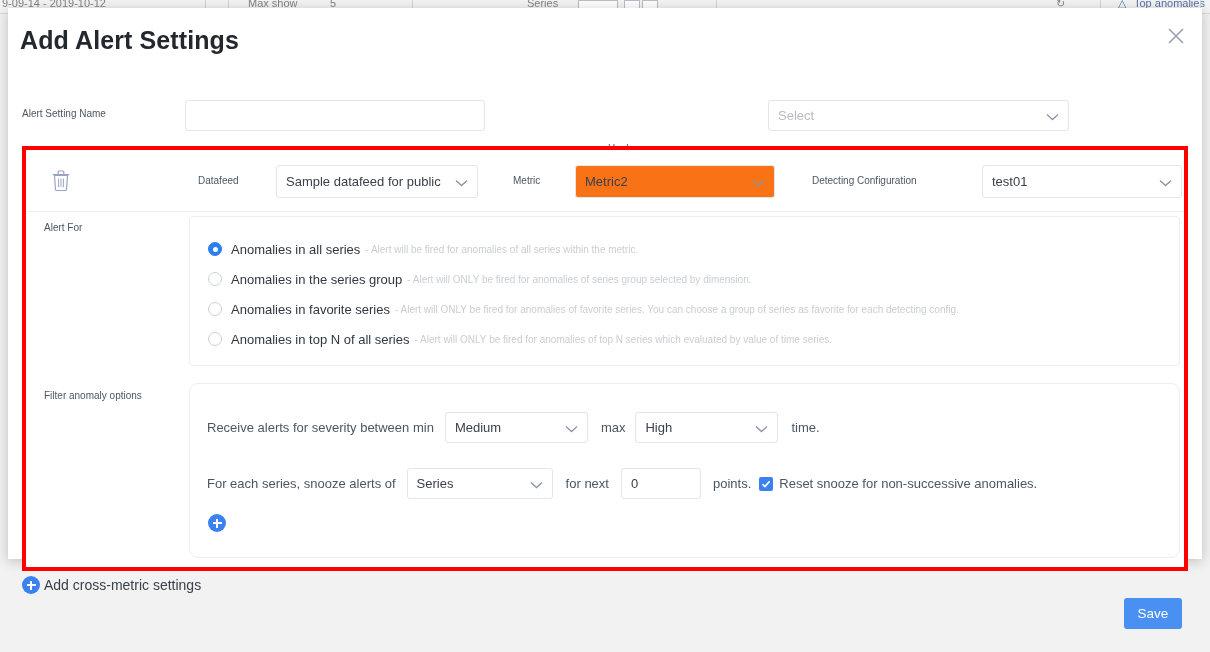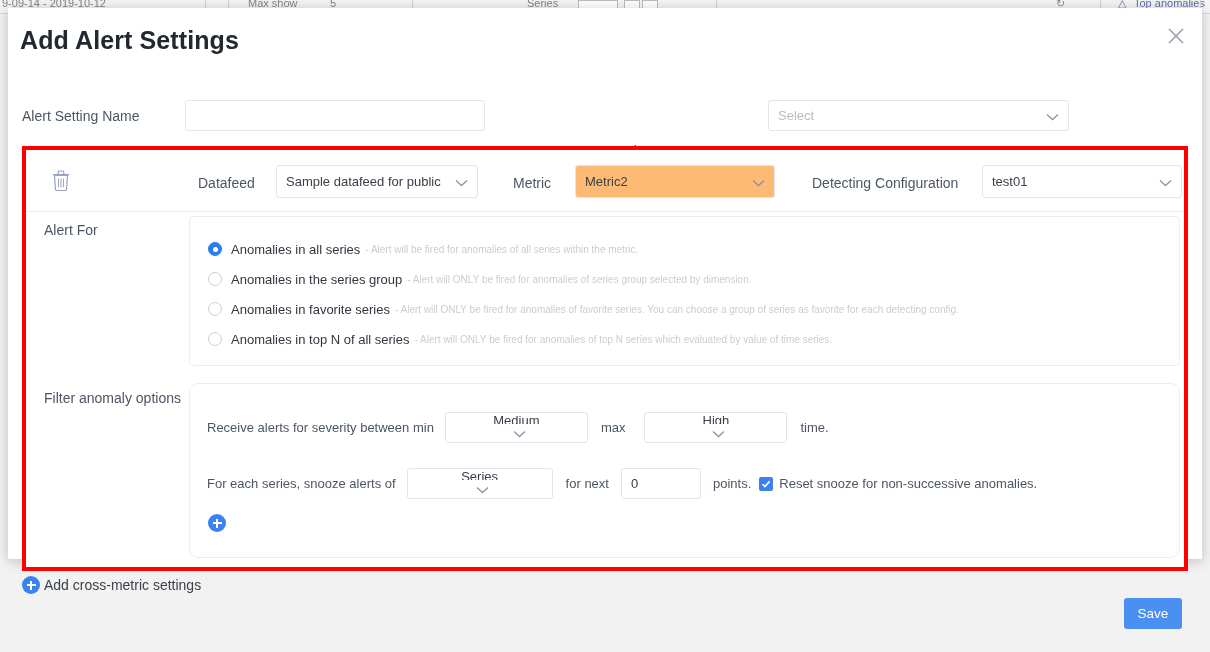--- a/index.html
+++ b/index.html
@@ -44,21 +44,21 @@
     display: flex; align-items: center; justify-content: center;
   }
 
   #dialog-title {
     position: absolute; left: 12px; top: 18px;
     font-size: 25px; font-weight: bold; color: #23282e;
     letter-spacing: .1px;
   }
 
   
-  .lbl { font-size: 14px; color: #4c5663; }
+  .lbl { font-size: 10px; color: #4c5663; }
   #alert-name-label { position: absolute; left: 14px; top: 100px; }
   #alert-name-input {
     position: absolute; left: 177px; top: 92px; width: 300px; height: 31px;
     border: 1px solid #e3e5e8; border-radius: 3px; background:#fff;
     font-size: 13px; color:#3a414a; padding: 0 9px; outline: none;
     font-family: "Liberation Sans", sans-serif;
   }
   #hooks-label { position: absolute; left: 600px; top: 100px; margin-top: 35px; }
   #hooks-select {
     position: absolute; left: 760px; top: 92px; width: 301px; height: 31px;
@@ -90,21 +90,21 @@
   }
   #datafeed-label { position: absolute; left: 172px; top: 25px; }
   #datafeed-select {
     position: absolute; left: 250px; top: 15px; width: 202px; height: 33px;
     border: 1px solid #e3e5e8; border-radius: 3px; background:#fff;
     display:flex; align-items:center; padding: 0 9px; cursor:pointer;
   }
   #metric-label { position: absolute; left: 487px; top: 25px; }
   #metric-select {
     position: absolute; left: 549px; top: 15px; width: 200px; height: 33px;
-    border: 1px solid #e3e5e8; border-radius: 3px; background:#fdba74;
+    border: 1px solid #e3e5e8; border-radius: 3px; background:#f97316;
     display:flex; align-items:center; padding: 0 9px; cursor:pointer;
   }
   #detecting-label { position: absolute; left: 786px; top: 25px; }
   #detecting-select {
     position: absolute; left: 956px; top: 15px; width: 200px; height: 33px;
     border: 1px solid #e3e5e8; border-radius: 3px; background:#fff;
     display:flex; align-items:center; padding: 0 9px; cursor:pointer;
   }
 
   
@@ -135,21 +135,21 @@
   #filter-panel {
     position: absolute; left: 163px; top: 233px; width: 991px; height: 175px;
     border: 1px solid #edeef0; border-radius: 9px; background: #fff;
   }
   .f-row { position: absolute; display: flex; align-items: center; white-space: nowrap; }
   #severity-row { left: 17px; top: 28px; }
   #snooze-row { left: 17px; top: 84px; }
   .f-text { font-size: 13px; color: #4c5663; }
   .mini-select {
     height: 31px; border: 1px solid #e3e5e8; border-radius: 3px; background: #fff;
-    display: flex; align-items: center; padding: 0 9px; cursor: pointer; flex-direction: column;
+    display: flex; align-items: center; padding: 0 9px; cursor: pointer;
   }
   .num-input {
     height: 31px; border: 1px solid #e3e5e8; border-radius: 3px; background:#fff;
     font-size: 13px; color: #3a414a; padding: 0 9px; outline: none;
     font-family: "Liberation Sans", sans-serif;
   }
   .cbox {
     width: 14px; height: 14px; border-radius: 2px; background: #3b82f0;
     display: flex; align-items: center; justify-content: center;
     flex: 0 0 auto; cursor: pointer;
@@ -308,21 +308,21 @@
           <span class="f-text">Receive alerts for severity between min</span>
           <span class="mini-select" style="width:143px; margin-left:11px;">
             <span class="sel-text">Medium</span>
             <span class="chev">
               <svg width="13" height="8" viewBox="0 0 13 8">
                   <polyline points="1,1.5 6.5,6.5 12,1.5" fill="none" stroke="#8a94a6" stroke-width="1.3"></polyline>
                 </svg>
             </span>
           </span>
           <span class="f-text" style="margin-left:13px;">max</span>
-          <span class="mini-select" style="width:143px; margin-left:19px;">
+          <span class="mini-select" style="width:143px; margin-left:10px;">
             <span class="sel-text">High</span>
             <span class="chev">
               <svg width="13" height="8" viewBox="0 0 13 8">
                   <polyline points="1,1.5 6.5,6.5 12,1.5" fill="none" stroke="#8a94a6" stroke-width="1.3"></polyline>
                 </svg>
             </span>
           </span>
           <span class="f-text" style="margin-left:13px;">time.</span>
         </div>
 

